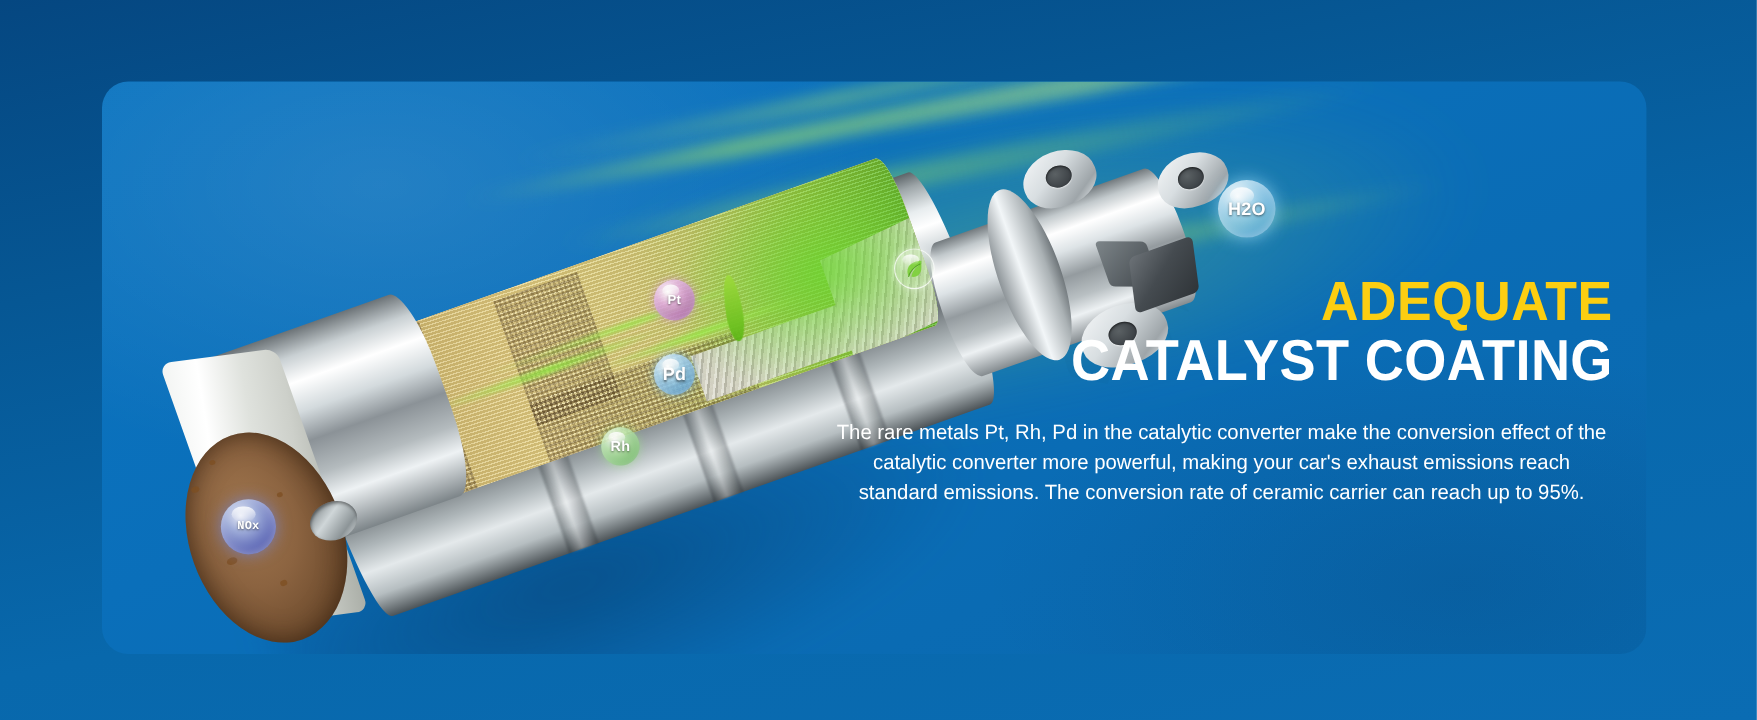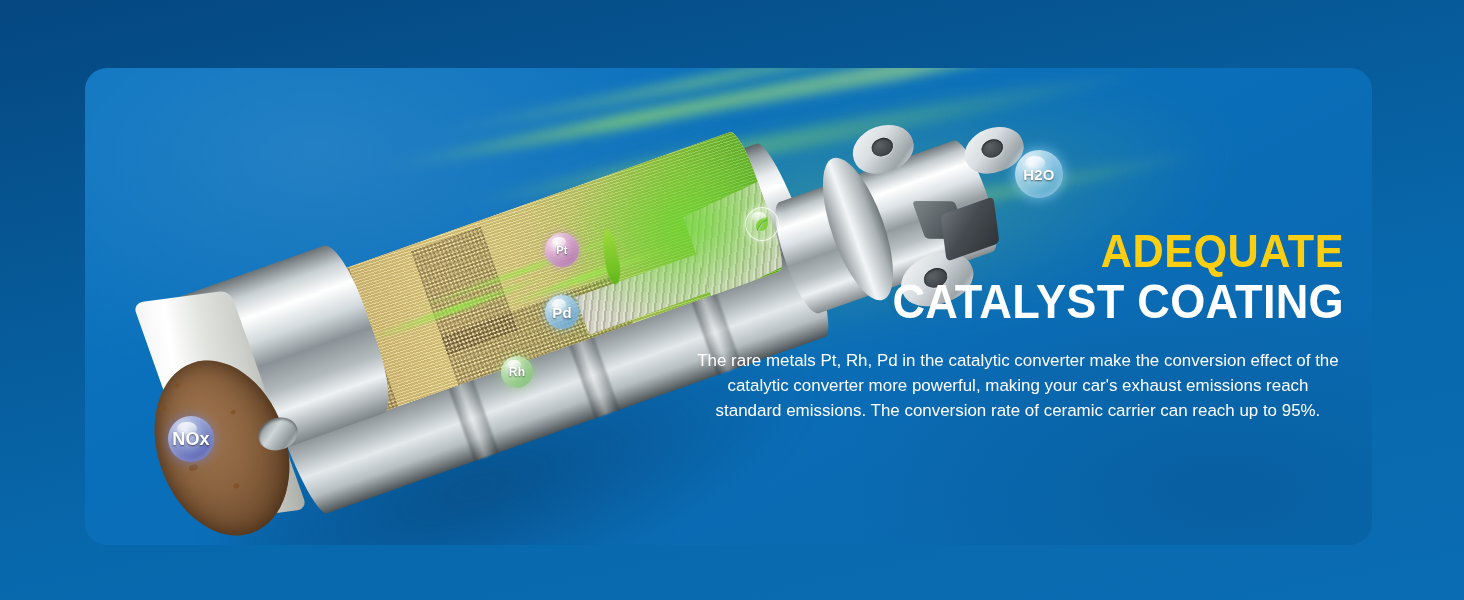--- a/index.html
+++ b/index.html
@@ -281,23 +281,24 @@
     background: radial-gradient(circle at 34% 30%, rgba(255,255,255,.92) 0%, rgba(186,232,170,.85) 32%, rgba(112,190,96,.80) 70%, rgba(66,142,58,.82) 100%);
     box-shadow: 0 0 8px rgba(150,220,130,.60), inset 0 0 8px rgba(255,255,255,.42);
     margin-left: 12px;
   }
   .badge-h2o {
     left: 935px; top: 92px; width: 48px; height: 48px; font-size: 15px;
     background: radial-gradient(circle at 34% 28%, rgba(255,255,255,.95) 0%, rgba(196,232,250,.80) 30%, rgba(118,192,236,.62) 66%, rgba(74,158,214,.55) 100%);
     box-shadow: 0 0 14px rgba(150,215,248,.75), inset 0 0 12px rgba(255,255,255,.55);
   }
   .badge-nox {
-    left: 88px; top: 358px; width: 46px; height: 46px; font-size: 18px;
+    left: 104px; top: 358px; width: 46px; height: 46px; font-size: 10px;
     background: radial-gradient(circle at 36% 30%, rgba(236,242,255,.95) 0%, rgba(158,178,232,.90) 30%, rgba(86,104,198,.88) 66%, rgba(54,66,160,.90) 100%);
     box-shadow: 0 0 12px rgba(110,130,220,.70), inset 0 0 10px rgba(255,255,255,.45);
+    font-family: Liberation Mono, monospace;
   }
   .badge-leaf {
     left: 665px; top: 149px; width: 34px; height: 34px;
     background: radial-gradient(circle at 35% 28%, rgba(255,255,255,.55) 0%, rgba(226,250,210,.22) 40%, rgba(180,235,150,.12) 72%, rgba(255,255,255,.30) 100%);
     border: 1.5px solid rgba(255,255,255,.78);
     box-shadow: 0 0 8px rgba(255,255,255,.55), inset 0 0 8px rgba(255,255,255,.40);
   }
 
   
   #copy {

